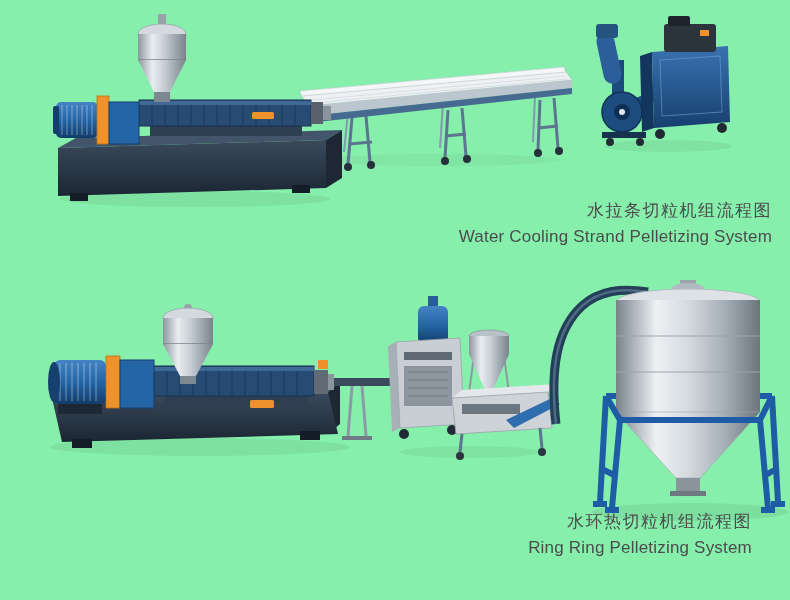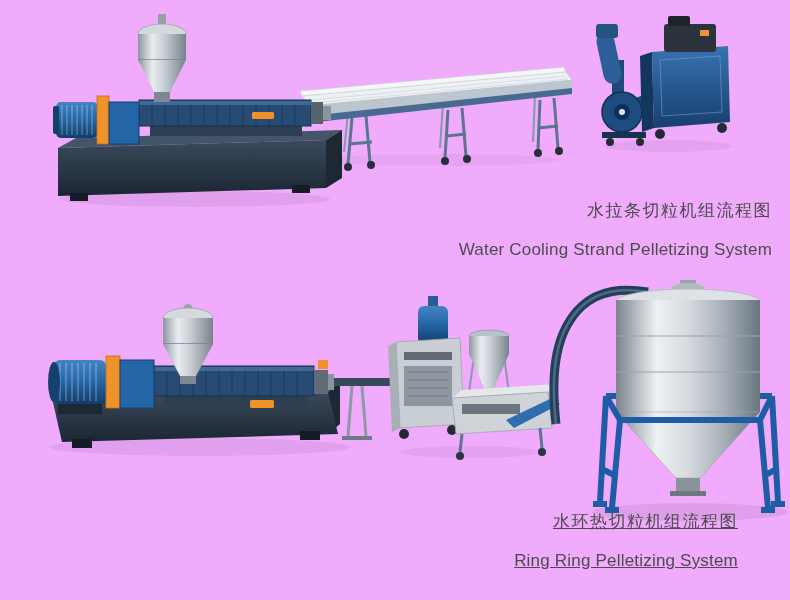--- a/index.html
+++ b/index.html
@@ -1,23 +1,23 @@
 <!DOCTYPE html>
 <html><head>
 <meta charset="utf-8">
 <style>
   html,body{margin:0;padding:0;background:#ffffff;}
-  #page{position:relative;width:790px;height:600px;background:#f0abfc;overflow:hidden;
+  #page{position:relative;width:790px;height:600px;background:#86efac;overflow:hidden;
         font-family:"Liberation Sans","DejaVu Sans",sans-serif;}
   #art{position:absolute;left:0;top:0;width:790px;height:600px;}
   .caption{position:absolute;text-align:right;color:#4c4c4c;}
   .caption .zh{font-size:17px;letter-spacing:1.5px;line-height:20px;}
-  .caption .en{font-size:17px;line-height:20px;margin-top:19px;letter-spacing:0.2px;}
+  .caption .en{font-size:17px;line-height:20px;margin-top:6px;letter-spacing:0.2px;}
   .caption-1{top:201px;right:18px;}
-  .caption-2{top:512px;right:52px;text-decoration:underline;}
+  .caption-2{top:512px;right:38px;}
 </style>
 </head>
 <body>
 
 <div id="page">
 
   <svg id="art" viewBox="0 0 790 600" xmlns="http://www.w3.org/2000/svg">
     <defs>
       <linearGradient id="steel" x1="0" y1="0" x2="1" y2="0">
         <stop offset="0" stop-color="#8d97a0"></stop>

